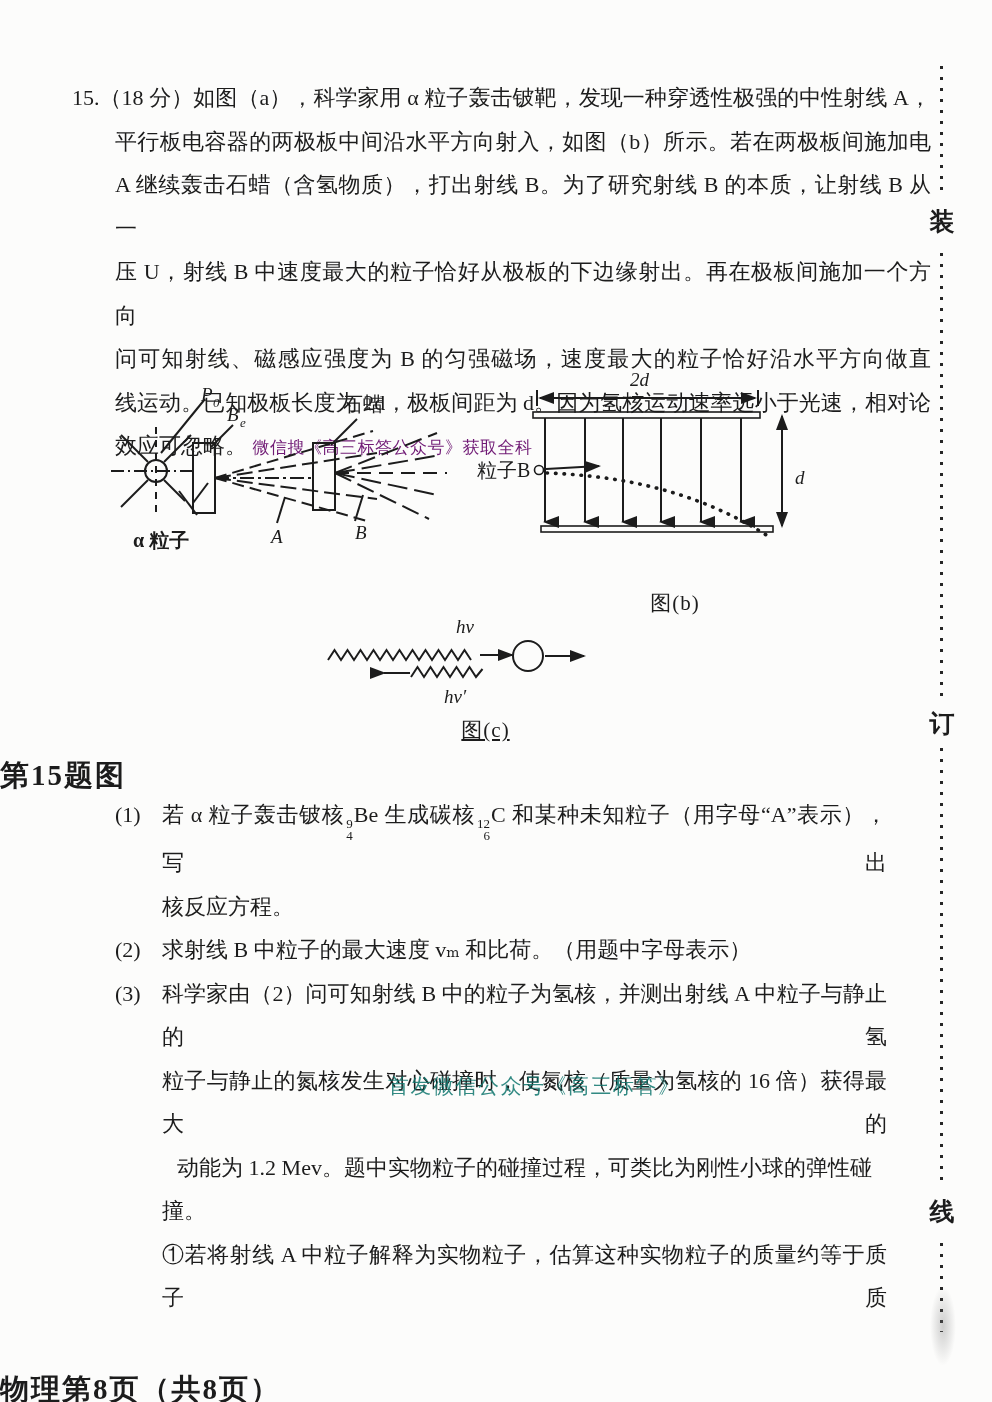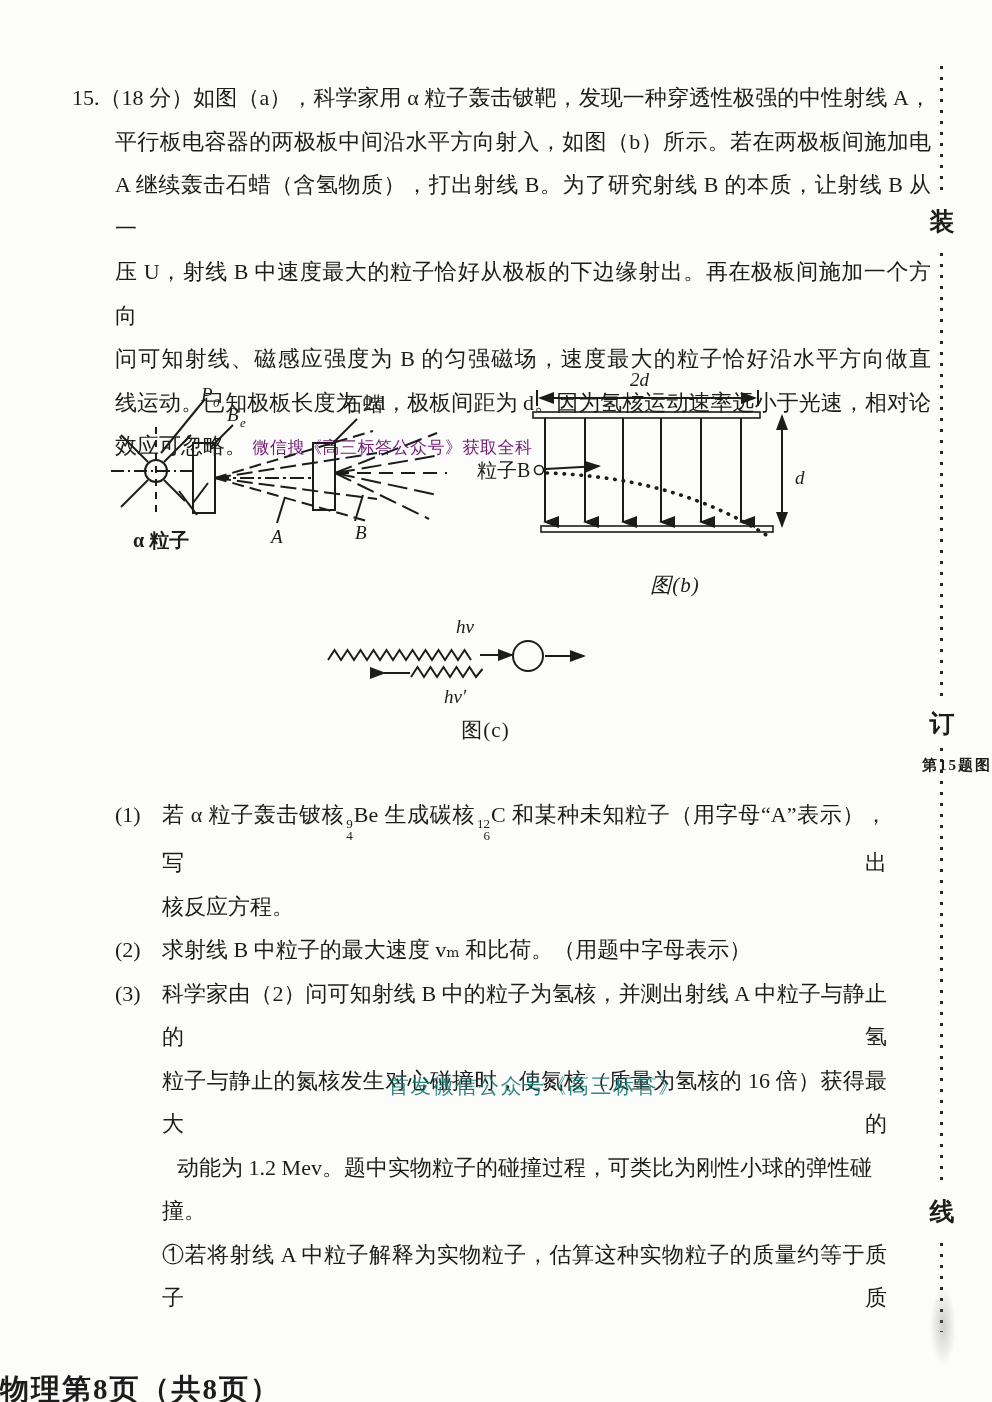--- a/index.html
+++ b/index.html
@@ -16,26 +16,26 @@
   .s-line{text-align:justify;text-align-last:justify;}
   .s-line.first{text-indent:-43px;}
   .s-line.last{text-align:left;text-align-last:left;}
   .gray-wm{font-size:17px;color:#701a75;letter-spacing:.5px;font-family:Liberation Serif, serif;}
   
   .fig{position:absolute;}
   .fig svg{display:block;}
   .fig-caption{font-size:21px;text-align:center;margin-top:10px;letter-spacing:1px;}
   #figA{left:105px;top:383px;width:355px;}
   #figB{left:475px;top:360px;width:400px;}
-  #figB .fig-caption{margin-top:6px;font-style:italic;}
-  #figC{left:318px;top:613px;width:335px;}
+  #figB .fig-caption{margin-top:24px;}
+  #figC{left:318px;top:613px;width:335px;text-decoration:underline;}
   #figC .fig-caption{margin-top:8px;}
   .group-caption{
-    position:absolute;left:0;top:756px;width:992px;text-align:right;
-    font-size:15px;font-weight:bold;letter-spacing:2px;
+    position:absolute;left:0;top:756px;width:992px;text-align:left;
+    font-size:29px;font-weight:bold;letter-spacing:2px;
   }
   
   .parts{
     position:absolute;left:115px;top:793px;width:772px;
     font-size:22px;line-height:43.5px;
   }
   .part{position:relative;padding-left:47px;}
   .part .plabel{position:absolute;left:0;top:0;}
   .p-line{text-align:justify;text-align-last:justify;}
   .p-line.natural{text-align:center;text-align-last:left;}

